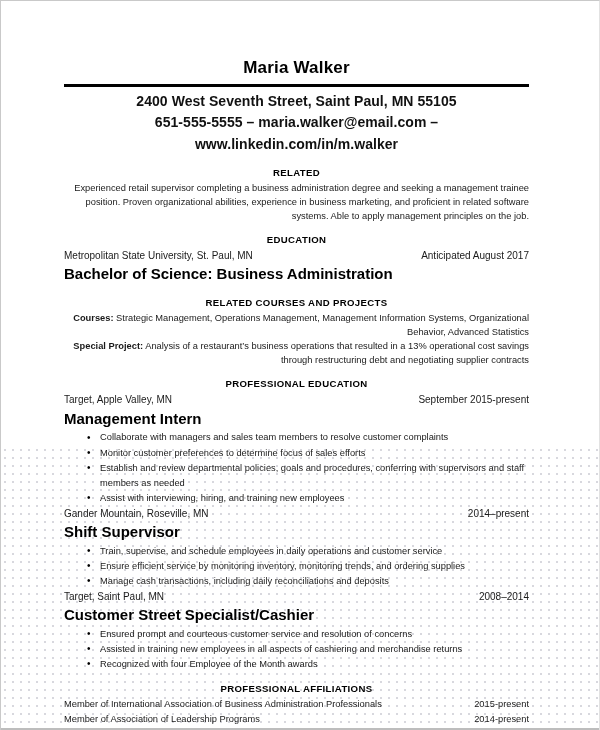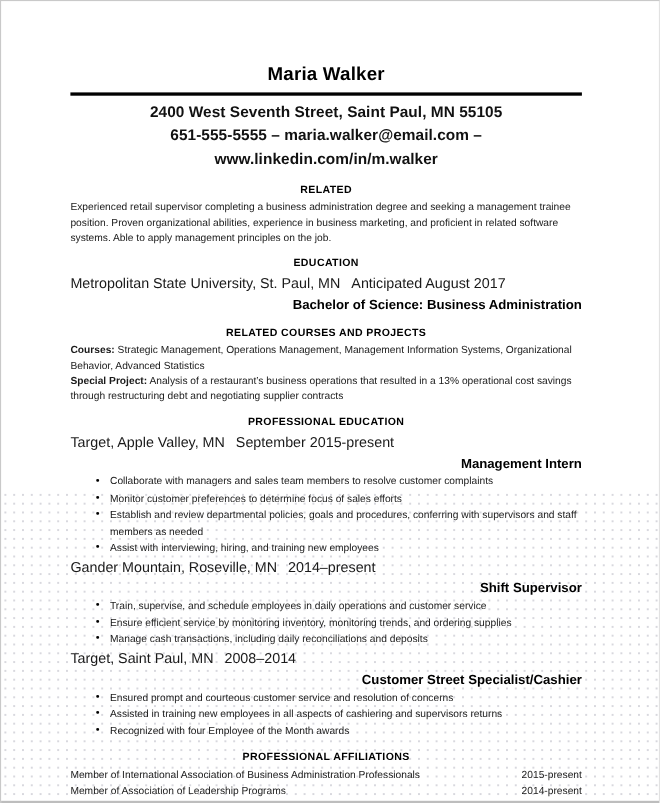--- a/index.html
+++ b/index.html
@@ -91,41 +91,41 @@
     font-size: 9.6px;
     font-weight: bold;
     letter-spacing: 0.35px;
     color: #000;
     margin-bottom: 3px;
   }
   .body-text {
     font-size: 9.3px;
     line-height: 1.52;
     color: #1a1a1a;
-    text-align: left;
+    text-align: right;
   }
   .bold-label {
     font-weight: bold;
   }
 
   
   .entry-head {
     display: flex;
+    justify-content: space-between;
     align-items: baseline;
-    font-size: 13px;
+    font-size: 10px;
     line-height: 1.52;
   }
   .entry-place { color: #1a1a1a; }
   .entry-date  { color: #1a1a1a; white-space: nowrap; padding-left: 10px; }
   .entry-role {
-    font-size: 12px;
+    font-size: 15px;
     font-weight: bold;
     line-height: 1.52;
     color: #000;
-    text-align: right;
   }
 
   ul.bullets {
     list-style: none;
     margin: 0;
     padding: 0;
   }
   ul.bullets li {
     position: relative;
     font-size: 9.3px;
@@ -226,21 +226,21 @@
       </div>
 
       <div class="job-block">
         <div class="entry-head">
           <span class="entry-place">Target, Saint Paul, MN</span>
           <span class="entry-date">2008–2014</span>
         </div>
         <div class="entry-role">Customer Street Specialist/Cashier</div>
         <ul class="bullets">
           <li>Ensured prompt and courteous customer service and resolution of concerns</li>
-          <li>Assisted in training new employees in all aspects of cashiering and supervisors returns</li>
+          <li>Assisted in training new employees in all aspects of cashiering and merchandise returns</li>
           <li>Recognized with four Employee of the Month awards</li>
         </ul>
       </div>
     </div>
 
     <div class="section">
       <div class="section-title">PROFESSIONAL AFFILIATIONS</div>
       <div class="aff-row">
         <span class="aff-name">Member of International Association of Business Administration Professionals</span>
         <span class="aff-date">2015-present</span>

